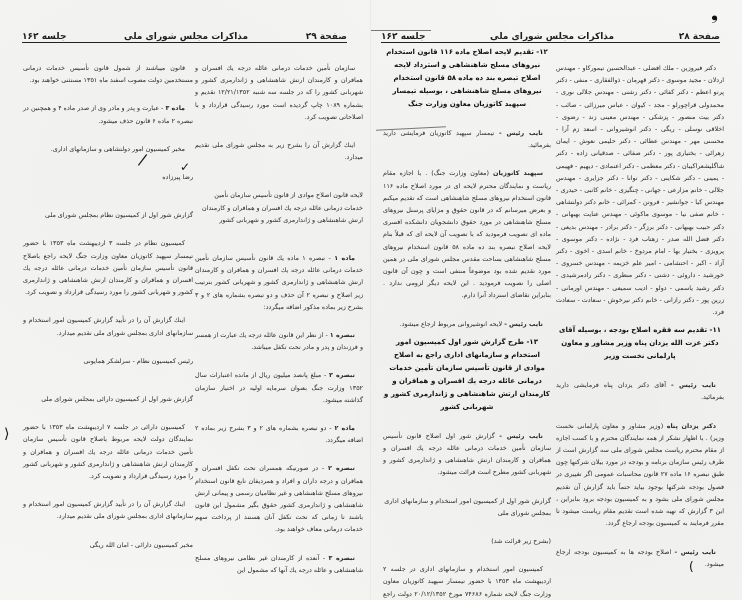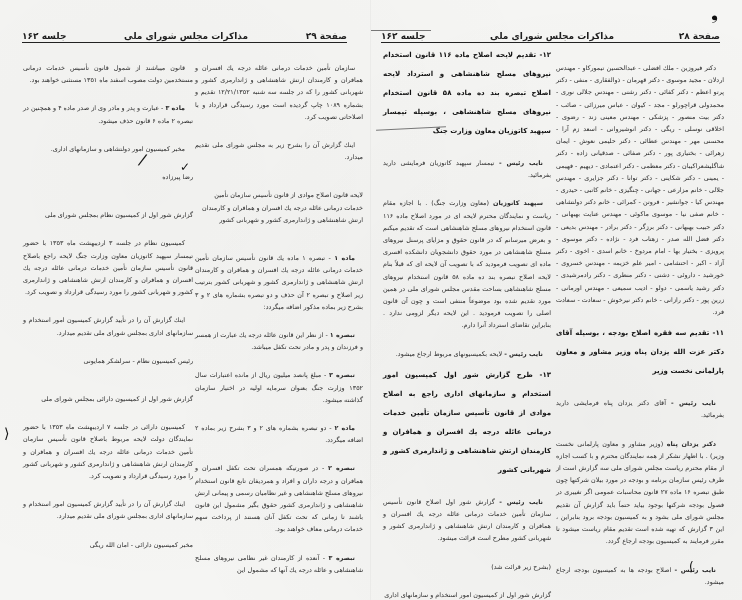--- a/index.html
+++ b/index.html
@@ -40,22 +40,22 @@
       color:#2a2a2a;
     }
     .page.left .col.c1 { right:178px; width:170px; }     
     .page.right .col.c1 { right:191px; width:168px; }
     .page.right .col.c2 { right:18px; width:168px; }
     .page.left .col.cR { right:8px; width:168px; }
     .para { margin:16px 0 2px 0; text-indent:8px; }
     .para.center { text-align:right; text-indent:0; }
     .bold { font-weight:bold; }
     .heading {
-      font-weight:bold; font-size:7px; line-height:19px;
-      margin:6px 0 6px 0; color:#111;
+      font-weight:bold; font-size:7px; line-height:13px;
+      text-align:center; margin:6px 0 6px 0; color:#111;
     }
     .speaker { font-weight:bold; }
     .gap { height:8px; }
     .mark {
       position:absolute; color:#111; font-size:16px;
     }
     .strike {
       position:absolute; height:1px; background:#777;
     }
     .page-sep {
@@ -126,24 +126,24 @@
     <p class="heading">۱۱- تقديم سه فقره اصلاح بودجه ، بوسيله آقاى دكتر عزت الله يزدان پناه وزير مشاور و معاون پارلمانى نخست وزير</p>
     <p class="para"><span class="speaker">نايب رئيس -</span> <span>آقاى دكتر يزدان پناه فرمايشى داريد بفرمائيد.</span></p>
     <p class="para"><span class="speaker">دكتر يزدان پناه</span> <span>(وزير مشاور و معاون پارلمانى نخست وزير) . با اظهار تشكر از همه نمايندگان محترم و با كسب اجازه از مقام محترم رياست مجلس شوراى ملى سه گزارش است از طرف رئيس سازمان برنامه و بودجه در مورد بيلان شركتها چون طبق تبصره ۱۶ ماده ۲۷ قانون محاسبات عمومى اگر تغييرى در فصول بودجه شركتها بوجود بيايد حتماً بايد گزارش آن تقديم مجلس شوراى ملى بشود و به كميسيون بودجه برود بنابراين ، اين ۳ گزارش كه تهيه شده است تقديم مقام رياست ميشود تا مقرر فرمايند به كميسيون بودجه ارجاع گردد.</span></p>
     <p class="para"><span class="speaker">نايب رئيس -</span> <span>اصلاح بودجه ها به كميسيون بودجه ارجاع ميشود.</span></p>
   </div>
 
   <div class="col c1">
     <p class="heading" style="margin-top:0;">۱۲- تقديم لايحه اصلاح ماده ۱۱۶ قانون استخدام نيروهاى مسلح شاهنشاهى و استرداد لايحه اصلاح تبصره بند ده ماده ۵۸ قانون استخدام نيروهاى مسلح شاهنشاهى ، بوسيله تيمسار سپهبد كاتوزيان معاون وزارت جنگ</p>
     <p class="para"><span class="speaker">نايب رئيس -</span> <span>تيمسار سپهبد كاتوزيان فرمايشى داريد بفرمائيد.</span></p>
     <p class="para"><span class="speaker">سپهبد كاتوزيان</span> <span>(معاون وزارت جنگ) . با اجازه مقام رياست و نمايندگان محترم لايحه اى در مورد اصلاح ماده ۱۱۶ قانون استخدام نيروهاى مسلح شاهنشاهى است كه تقديم ميكنم و بعرض ميرسانم كه در قانون حقوق و مزاياى پرسنل نيروهاى مسلح شاهنشاهى در مورد حقوق دانشجويان دانشكده افسرى ماده اى تصويب فرموديد كه با تصويب آن لايحه اى كه قبلاً بنام لايحه اصلاح تبصره بند ده ماده ۵۸ قانون استخدام نيروهاى مسلح شاهنشاهى بساحت مقدس مجلس شوراى ملى در همين مورد تقديم شده بود موضوعاً منتفى است و چون آن قانون اصلى را تصويب فرموديد . اين لايحه ديگر لزومى ندارد . بنابراين تقاضاى استرداد آنرا دارم.</span></p>
-    <p class="para"><span class="speaker">نايب رئيس -</span> <span>لايحه بكميسيونهاى مربوط ارجاع ميشود.</span></p>
+    <p class="para"><span class="speaker">نايب رئيس -</span> <span>لايحه انوشيروانى مربوط ارجاع ميشود.</span></p>
     <p class="heading">۱۳- طرح گزارش شور اول كميسيون امور استخدام و سازمانهاى ادارى راجع به اصلاح موادى از قانون تأسيس سازمان تأمين خدمات درمانى عائله درجه يك افسران و همافران و كارمندان ارتش شاهنشاهى و ژاندارمرى كشور و شهربانى كشور</p>
     <p class="para"><span class="speaker">نايب رئيس -</span> <span>گزارش شور اول اصلاح قانون تأسيس سازمان تأمين خدمات درمانى عائله درجه يك افسران و همافران و كارمندان ارتش شاهنشاهى و ژاندارمرى كشور و شهربانى كشور مطرح است قرائت ميشود.</span></p>
+    <p class="para center">گزارش شور اول از كميسيون امور استخدام و سازمانهاى ادارى بمجلس شوراى ملى</p>
     <p class="para center">(بشرح زير قرائت شد)</p>
-    <p class="para center">گزارش شور اول از كميسيون امور استخدام و سازمانهاى ادارى بمجلس شوراى ملى</p>
     <p class="para">كميسيون امور استخدام و سازمانهاى ادارى در جلسه ۲ ارديبهشت ماه ۱۳۵۳ با حضور تيمسار سپهبد كاتوزيان معاون وزارت جنگ لايحه شماره ۷۴۶۸۶ مورخ ۲۰/۱۲/۱۳۵۲ دولت راجع باصلاح قانون تأسيس</p>
   </div>
 
   <div class="strike" style="left:0;top:30px;width:60px;"></div>
   <div class="strike" style="left:5px;top:128px;width:70px;transform:rotate(-3deg);"></div>
   <span class="mark" style="left:318px;top:560px;font-size:12px;">)</span>
 </div>
 
 </body></html>

